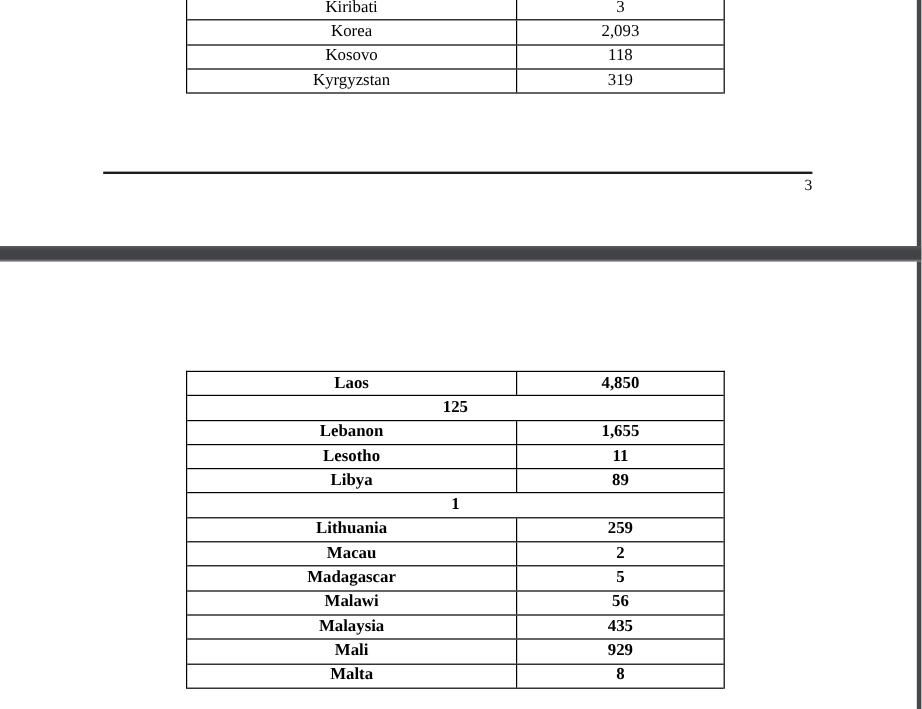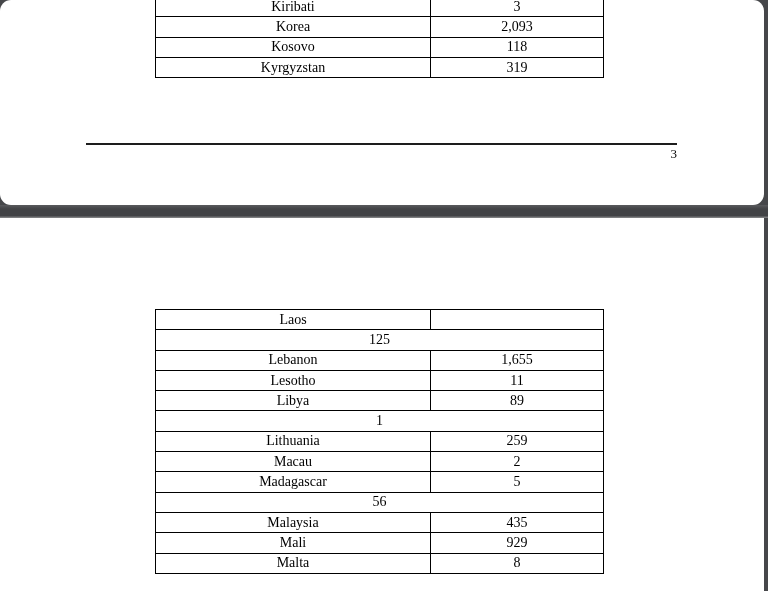--- a/index.html
+++ b/index.html
@@ -14,22 +14,22 @@
     background: #46474a;
     overflow: hidden;
     font-family: "Liberation Serif", serif;
   }
   .page {
     position: absolute;
     left: 0;
     width: 764px;
     background: #ffffff;
   }
-  .page-top { top: 0; height: 205px; border-radius: 11px; }
-  .page-bottom { top: 218px; height: 373px; }
+  .page-top { top: 0; height: 205px; }
+  .page-bottom { top: 218px; height: 373px; font-weight: bold; }
   .separator {
     position: absolute;
     left: 0;
     top: 205px;
     width: 768px;
     height: 13px;
     background: linear-gradient(#595a5d, #424346 30%, #424346 82%, #8d8e90);
   }
   .tbl {
     position: absolute;
@@ -108,20 +108,21 @@
     <div class="footer-rule"></div>
     <div class="page-num">3</div>
   </div>
 
   <div class="separator"></div>
 
   <div class="page page-bottom">
     <div class="tbl tbl-bottom">
         <div class="trow">
           <div class="tcell tcell-country">Laos</div>
+          <div class="tcell tcell-value">4,850</div>
         </div>
         <div class="trow">
           <div class="tcell tcell-value">125</div>
         </div>
         <div class="trow">
           <div class="tcell tcell-country">Lebanon</div>
           <div class="tcell tcell-value">1,655</div>
         </div>
         <div class="trow">
           <div class="tcell tcell-country">Lesotho</div>
@@ -140,20 +141,21 @@
         </div>
         <div class="trow">
           <div class="tcell tcell-country">Macau</div>
           <div class="tcell tcell-value">2</div>
         </div>
         <div class="trow">
           <div class="tcell tcell-country">Madagascar</div>
           <div class="tcell tcell-value">5</div>
         </div>
         <div class="trow">
+          <div class="tcell tcell-country">Malawi</div>
           <div class="tcell tcell-value">56</div>
         </div>
         <div class="trow">
           <div class="tcell tcell-country">Malaysia</div>
           <div class="tcell tcell-value">435</div>
         </div>
         <div class="trow">
           <div class="tcell tcell-country">Mali</div>
           <div class="tcell tcell-value">929</div>
         </div>

